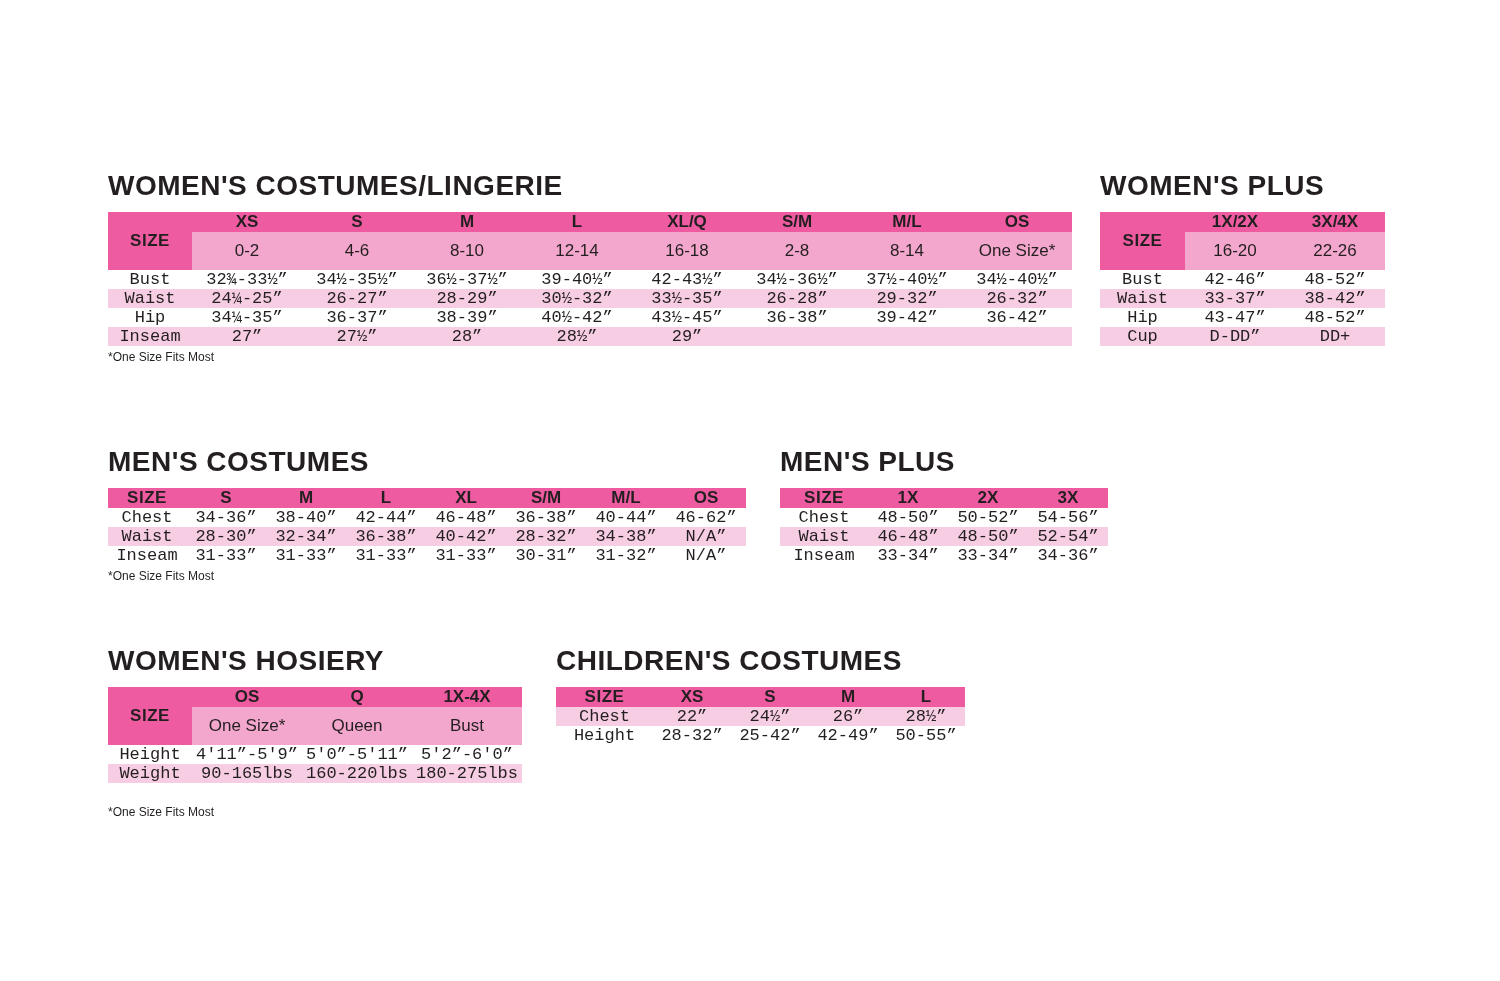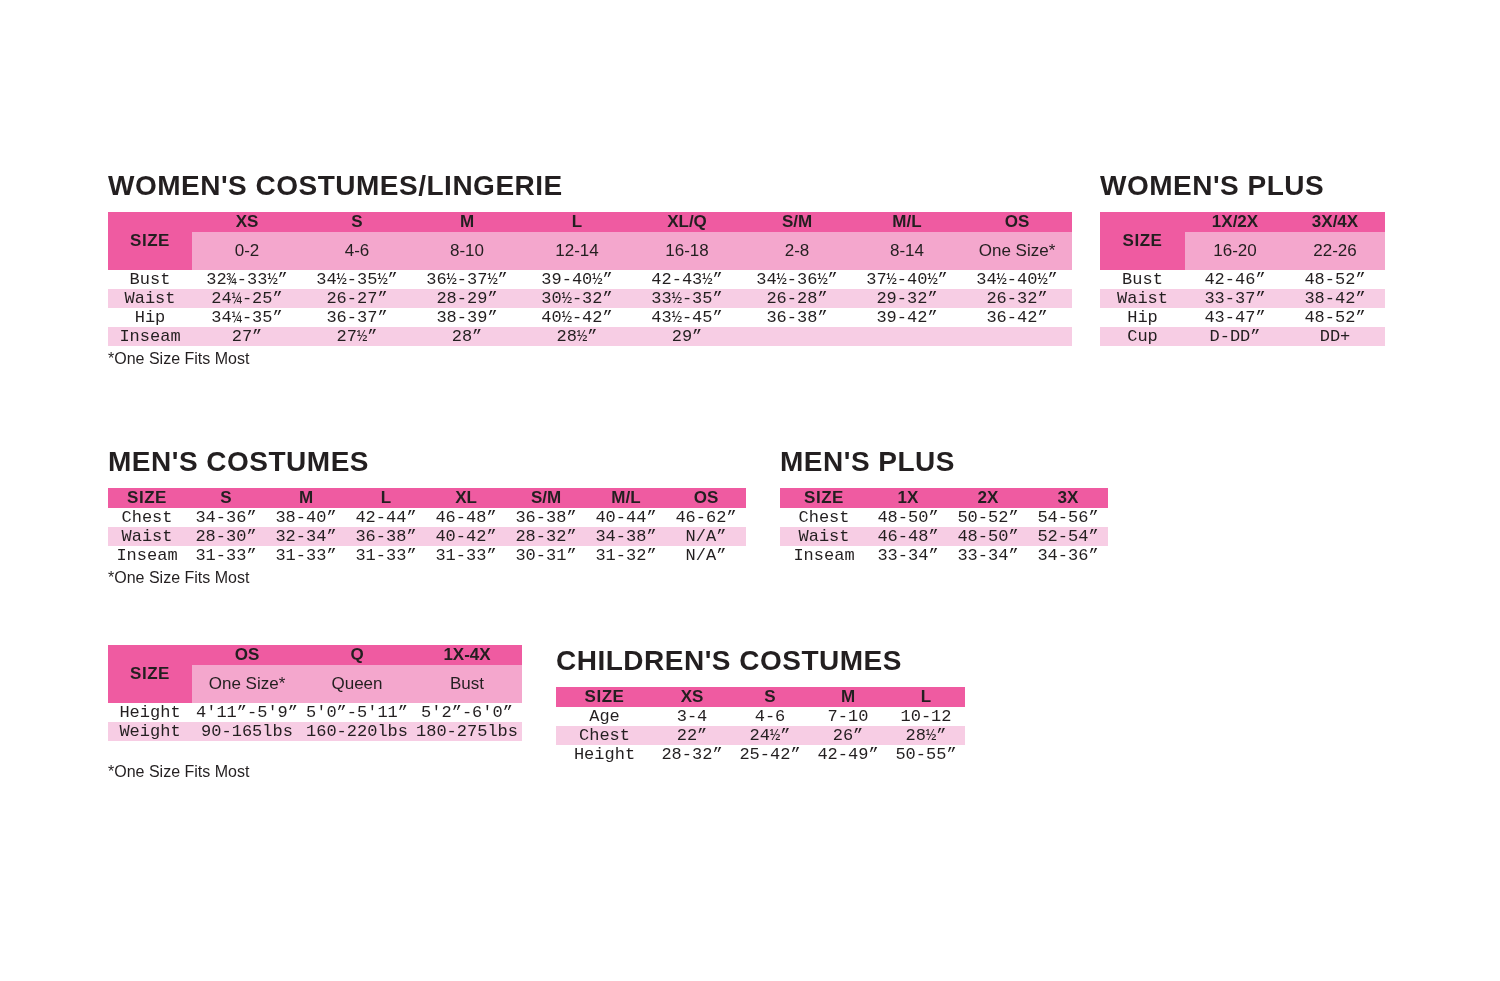--- a/index.html
+++ b/index.html
@@ -67,21 +67,21 @@
     background: #f7cde4;
   }
   .row-plain td {
     background: #ffffff;
   }
   .rowlabel {
     text-align: center;
     font-size: 17px;
   }
   .footnote {
-    font-size: 16px;
+    font-size: 12px;
     color: #231f20;
     margin-top: 4px;
   }
 </style>
 </head>
 <body>
 
 <div class="chart" style="left:108px; top:170px;">
   <div class="chart-title">WOMEN'S COSTUMES/LINGERIE</div>
   <table class="size-table" style="width:960px;">
@@ -300,20 +300,21 @@
         <td class="rowlabel">Inseam</td>
         <td>33-34”</td>
         <td>33-34”</td>
         <td>34-36”</td>
       </tr>
     </tbody>
   </table>
 </div>
 
 <div class="chart" style="left:108px; top:645px;">
+  <div class="chart-title">WOMEN'S HOSIERY</div>
   <table class="size-table" style="width:414px;">
     <colgroup>
         <col style="width:84px">
         <col style="width:110px">
         <col style="width:110px">
         <col style="width:110px">
       </colgroup>
     <tbody>
       <tr class="row-head">
         <td class="cell-size-label" rowspan="2">SIZE</td>
@@ -354,27 +355,20 @@
         <col style="width:78px">
       </colgroup>
     <tbody>
       <tr class="row-head">
         <td class="cell-size-label">SIZE</td>
         <td class="cell-head">XS</td>
         <td class="cell-head">S</td>
         <td class="cell-head">M</td>
         <td class="cell-head">L</td>
       </tr>
-      <tr class="row-data row-plain">
-        <td class="rowlabel">Age</td>
-        <td>3-4</td>
-        <td>4-6</td>
-        <td>7-10</td>
-        <td>10-12</td>
-      </tr>
       <tr class="row-data row-alt">
         <td class="rowlabel">Chest</td>
         <td>22”</td>
         <td>24½”</td>
         <td>26”</td>
         <td>28½”</td>
       </tr>
       <tr class="row-data row-plain">
         <td class="rowlabel">Height</td>
         <td>28-32”</td>

